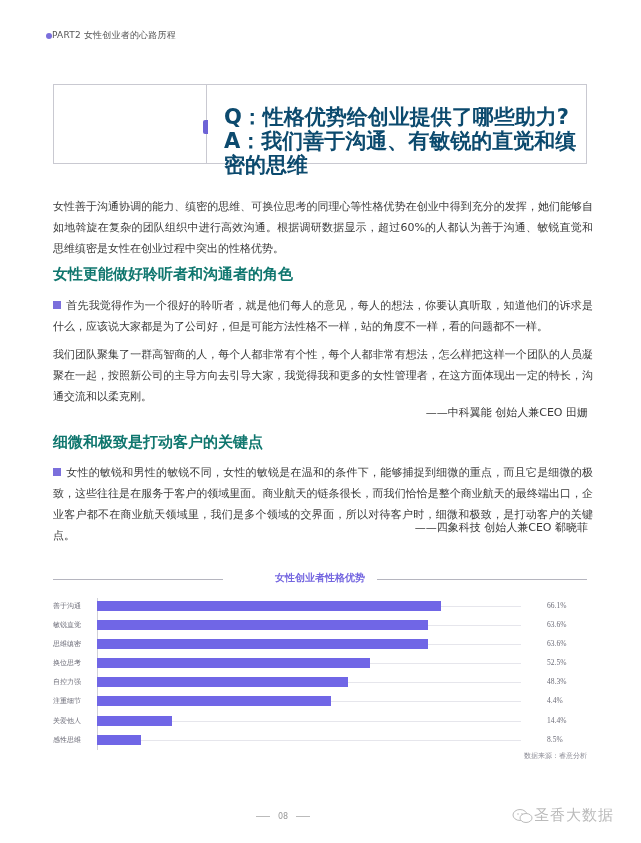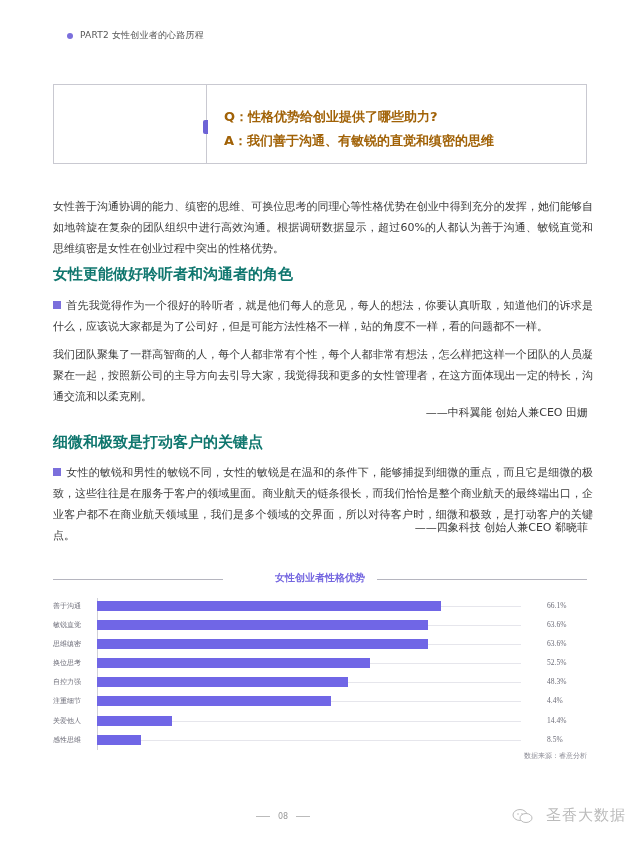--- a/index.html
+++ b/index.html
@@ -1,28 +1,28 @@
 <!DOCTYPE html>
 <html><head>
 <meta charset="utf-8">
 <style>
   * { box-sizing: border-box; margin: 0; padding: 0; }
   html, body { width: 641px; height: 843px; background: #ffffff; overflow: hidden; }
   body { font-family: "DejaVu Sans", "Liberation Sans", sans-serif; color: #333; position: relative; }
 
-  .header { position: absolute; left: 67px; top: 29px; display: flex; align-items: center; gap: 7px; }
+  .header { position: absolute; left: 46px; top: 29px; display: flex; align-items: center; }
   .header .dot { width: 6px; height: 6px; border-radius: 50%; background: #7b6fdc; }
   .header .label { font-size: 9px; color: #555; letter-spacing: 0.2px; }
 
   .qa-box { position: absolute; left: 53px; top: 84px; width: 534px; height: 80px; border: 1px solid #c9c9d1; }
   .qa-box .num-area { position: absolute; left: 0; top: 0; width: 152px; height: 78px; overflow: hidden; }
   .qa-box .num { position: absolute; left: 14px; top: -12px; font-family: "Liberation Sans", sans-serif; font-size: 104px; line-height: 104px; font-weight: 400; color: transparent; -webkit-text-stroke: 1px #b9b9c4; letter-spacing: -2px; }
   .qa-box .divider { position: absolute; left: 152px; top: 0; width: 1px; height: 78px; background: #c9c9d1; }
   .qa-box .tab { position: absolute; left: 149px; top: 35px; width: 5px; height: 14px; background: #6d63d6; border-radius: 2px 0 0 2px; }
-  .qa-box .qa { position: absolute; left: 170px; top: 20px; font-size: 13px; font-weight: bold; color: #a16207; line-height: 24px; }
+  .qa-box .qa { position: absolute; left: 170px; top: 20px; font-size: 21px; font-weight: bold; color: #0c4a6e; line-height: 24px; }
 
   .body-text { position: absolute; left: 53px; width: 540px; font-size: 11px; line-height: 21px; color: #3a3a3a; text-align: justify; }
   .p1 { top: 196px; }
   .h2 { position: absolute; left: 53px; font-size: 15px; font-weight: bold; color: #0f766e; }
   .h2a { top: 265px; }
   .h2b { top: 433px; }
   .sq { display: inline-block; width: 8px; height: 8px; background: #7b6fdc; margin-right: 5px; vertical-align: 0px; }
   .p2 { top: 295px; }
   .p3 { top: 344px; }
   .sign { position: absolute; right: 53px; font-size: 11px; color: #3a3a3a; }
@@ -39,21 +39,21 @@
   .row { position: relative; height: 19.1px; }
   .row .cat { position: absolute; left: 0; top: 3px; font-size: 7px; color: #6c6c78; width: 44px; }
   .row .track { position: absolute; left: 44px; right: 66px; top: 8px; height: 1px; background: #e6e6ec; }
   .row .bar { position: absolute; left: 44px; top: 3px; height: 10px; background: #7066e6; }
   .row .val { position: absolute; right: 0; top: 3px; width: 40px; font-size: 7.5px; color: #6c6c78; font-family: "Liberation Serif", serif; }
   .axis { position: absolute; left: 44px; top: 30px; width: 1px; height: 152px; background: #d0d0d8; }
   .source { position: absolute; right: 0; top: 183px; font-size: 7px; color: #8a8a94; }
 
   .footer-page { position: absolute; left: 0; width: 566px; top: 812px; text-align: center; font-size: 8px; color: #999; }
   .footer-page .dash { display: inline-block; width: 14px; height: 1px; background: #bbb; vertical-align: middle; margin: 0 8px; }
-  .wm { position: absolute; left: 512px; top: 806px; display: flex; align-items: center; gap: 12px; }
+  .wm { position: absolute; left: 512px; top: 806px; display: flex; align-items: center; gap: 0; }
   .wm .icon { width: 22px; height: 16px; }
   .wm .txt { font-size: 15px; color: #bbb; letter-spacing: 1px; }
 </style>
 </head>
 <body>
 
 <div class="header">
   <span class="dot"></span>
   <span class="label">PART2  女性创业者的心路历程</span>
 </div>

